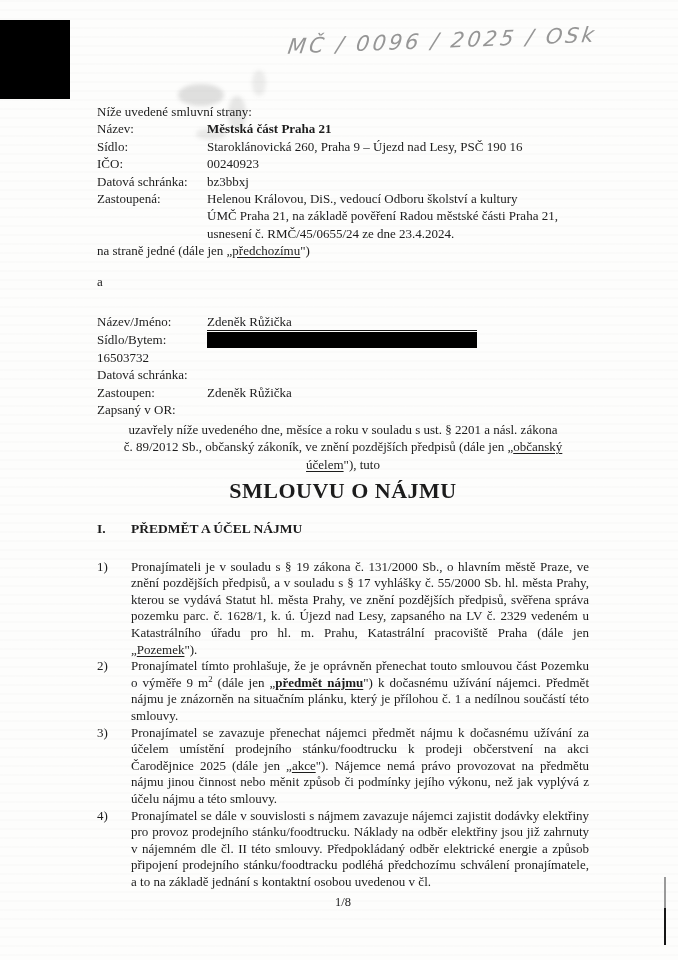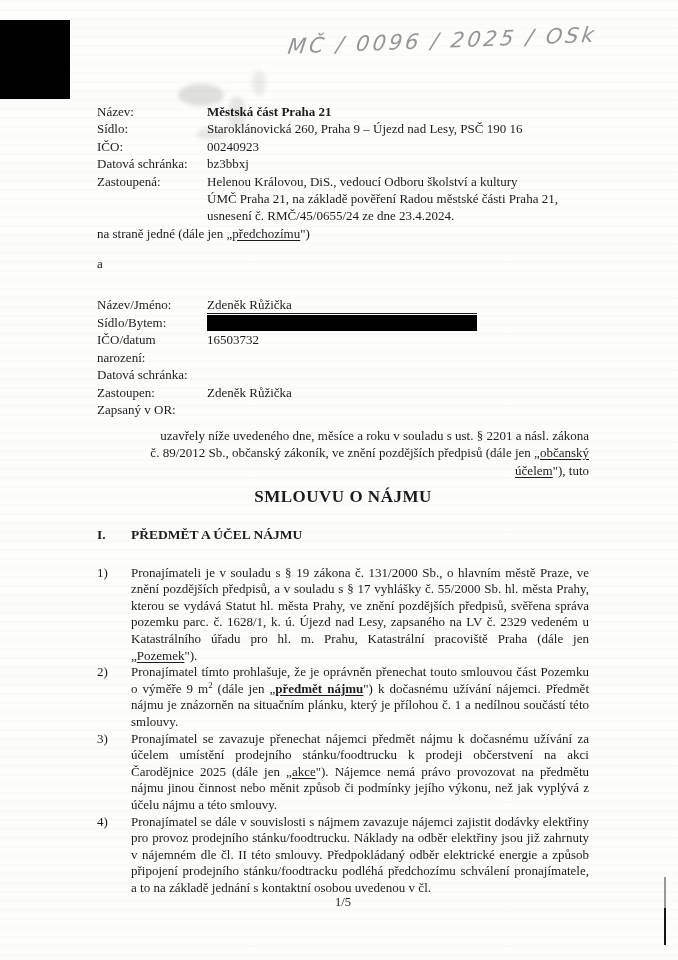--- a/index.html
+++ b/index.html
@@ -40,22 +40,22 @@
   .prow{display:flex;align-items:flex-start;}
   .lbl{width:110px;flex:none;}
   .val{flex:1;white-space:pre-line;}
   .b{font-weight:bold;}
   .u{text-decoration:underline;text-underline-offset:2px;}
   .redacted{flex:none;width:270px;height:16px;background:#000;margin-top:1px;}
   .nameline{flex:none;width:270px;border-bottom:1.4px solid #161616;}
   .closing{margin-top:0;}
   .and-word{margin-top:13px;}
   .party2{margin-top:23px;}
-  .preamble{margin-top:8px;text-align:right;line-height:17.6px;}
-  .doc-title{margin-top:6px;text-align:center;font-size:17px;font-weight:bold;line-height:24px;letter-spacing:.5px;}
+  .preamble{margin-top:2px;text-align:center;line-height:17.6px;}
+  .doc-title{margin-top:6px;text-align:center;font-size:22px;font-weight:bold;line-height:24px;letter-spacing:.5px;}
   .sec-head{margin-top:17px;display:flex;font-weight:bold;font-size:13.5px;}
   .sec-head .num{width:34px;flex:none;}
   .clauses{margin-top:21px;line-height:16.6px;}
   .clause{display:flex;align-items:flex-start;}
   .clause .num{width:34px;flex:none;}
   .ctext{flex:1;text-align:justify;}
   sup{font-size:.68em;line-height:0;}
   .footer{position:absolute;left:97px;width:492px;top:895px;text-align:center;font-size:12.5px;}
 </style>
 </head>
@@ -67,20 +67,21 @@
   <div class="smudge s1"></div>
   <div class="smudge s2"></div>
   <div class="smudge s3"></div>
   <div class="smudge s4"></div>
   <div class="edge-line"></div>
 
   <div class="handnote">MČ / 0096 / 2025 / OSk</div>
 
   <div class="col">
 
+    <p class="intro">Níže uvedené smluvní strany:</p>
 
     <div class="party party1">
       <div id="party1-rows">
           <div class="prow">
             <span class="lbl">Název:</span>
             <span class="val b">Městská část Praha 21</span>
           </div>
           <div class="prow">
             <span class="lbl">Sídlo:</span>
             <span class="val">Staroklánovická 260, Praha 9 – Újezd nad Lesy, PSČ 190 16</span>
@@ -109,21 +110,20 @@
       <div id="party2-rows">
           <div class="prow">
             <span class="lbl">Název/Jméno:</span>
             <span class="val nameline">Zdeněk Růžička</span>
           </div>
           <div class="prow">
             <span class="lbl">Sídlo/Bytem:</span>
             <span class="redacted"></span>
           </div>
           <div class="prow">
-            <span class="lbl">IČO/datum narození:</span>
             <span class="val">16503732</span>
           </div>
           <div class="prow">
             <span class="lbl">Datová schránka:</span>
             <span class="val"></span>
           </div>
           <div class="prow">
             <span class="lbl">Zastoupen:</span>
             <span class="val">Zdeněk Růžička</span>
           </div>
@@ -161,15 +161,15 @@
           <div class="ctext"><span>Pronajímatel se zavazuje přenechat nájemci předmět nájmu k dočasnému užívání za účelem umístění prodejního stánku/foodtrucku k prodeji občerstvení na akci Čarodějnice 2025 (dále jen „</span><span class="u">akce</span><span>"). Nájemce nemá právo provozovat na předmětu nájmu jinou činnost nebo měnit způsob či podmínky jejího výkonu, než jak vyplývá z účelu nájmu a této smlouvy.</span></div>
         </div>
         <div class="clause">
           <span class="num">4)</span>
           <div class="ctext"><span>Pronajímatel se dále v souvislosti s nájmem zavazuje nájemci zajistit dodávky elektřiny pro provoz prodejního stánku/foodtrucku. Náklady na odběr elektřiny jsou již zahrnuty v nájemném dle čl. II této smlouvy. Předpokládaný odběr elektrické energie a způsob připojení prodejního stánku/foodtracku podléhá předchozímu schválení pronajímatele, a to na základě jednání s kontaktní osobou uvedenou v čl.</span></div>
         </div>
       </div>
 
   </div>
 
-  <div class="footer">1/5</div>
+  <div class="footer">1/8</div>
 
 </div>
 
 </body></html>

